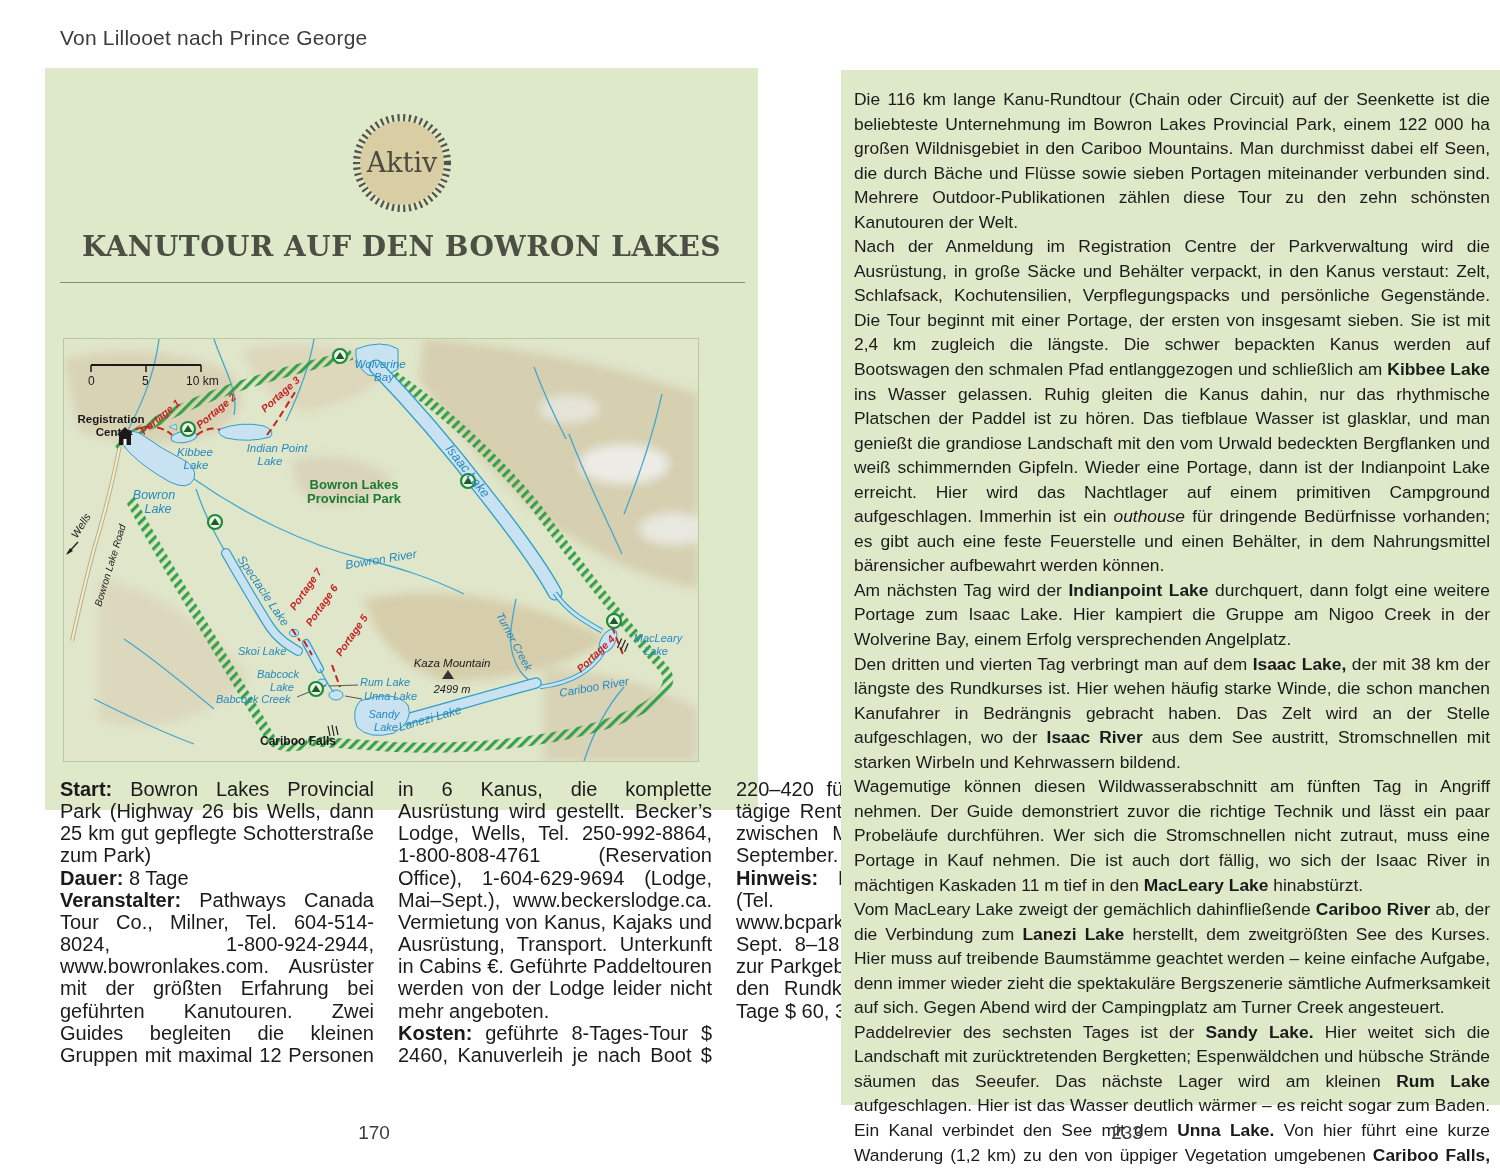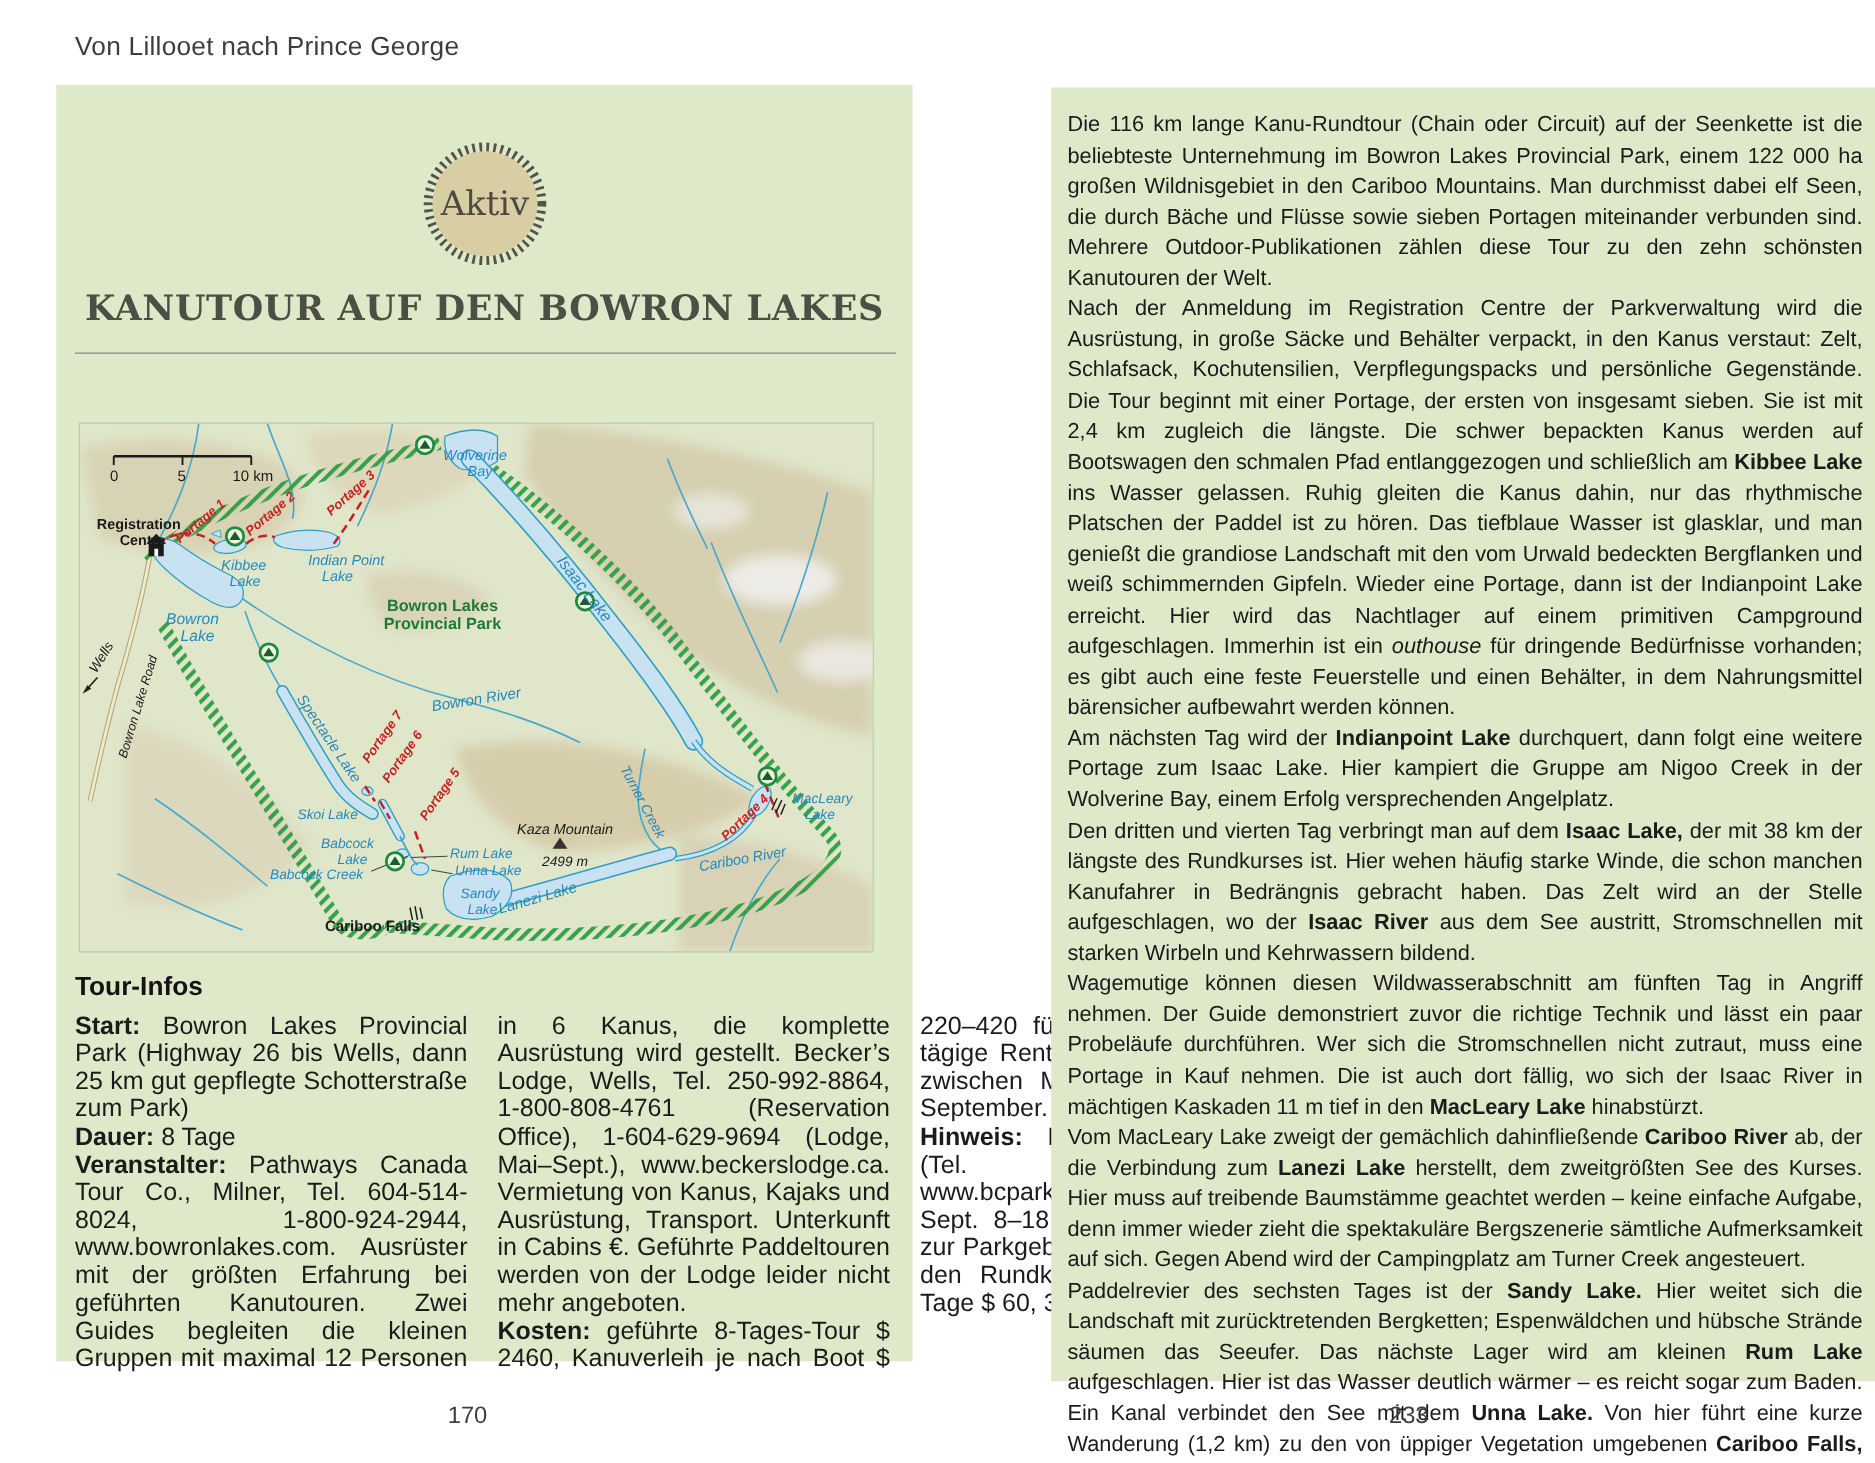--- a/index.html
+++ b/index.html
@@ -2,21 +2,21 @@
 <html><head>
 <meta charset="utf-8">
 <style>
   html,body{margin:0;padding:0;background:#fff;}
   .page{position:relative;width:1500px;height:1170px;background:#ffffff;overflow:hidden;
         font-family:"Liberation Sans",sans-serif;color:#1b1b1b;}
   .running-head{position:absolute;top:26px;font-size:21px;color:#3d3d3d;letter-spacing:.2px;}
   .rh-left{left:60px;}
   .rh-right{left:1060px;width:380px;text-align:right;}
   .panel{position:absolute;background:#dde9c8;}
-  .panel-left{left:45px;top:68px;width:685px;height:1021px;}
+  .panel-left{left:45px;top:68px;width:685px;height:742px;padding-left:28px;}
   .panel-right{left:797px;top:70px;width:665px;height:1035px;margin-left:44px;}
   
   .badge{position:absolute;left:0;top:40px;width:100%;display:flex;justify-content:center;}
   .badge svg{display:block;}
   .badge text{font-family:"DejaVu Serif",serif;font-size:27px;fill:#4a4a42;}
   
   .title{position:absolute;left:0;top:162px;width:100%;margin:0;text-align:center;
          font-family:"DejaVu Serif",serif;font-weight:bold;font-size:28px;color:#4b4f44;
          letter-spacing:.5px;}
   .rule{position:absolute;left:15px;right:13px;top:214px;border:none;border-top:1px solid #8a8a82;margin:0;}
@@ -260,21 +260,20 @@
           <text class="mlab blk-t" x="388" y="354" font-size="11" font-style="italic" text-anchor="middle">2499 m</text>
           <text class="mlab lake-t" font-size="12" transform="translate(336,392) rotate(-16)">Lanezi Lake</text>
           <text class="mlab lake-t" font-size="11.5" transform="translate(496,358) rotate(-10)">Cariboo River</text>
           <text class="mlab lake-t" x="594" y="303" font-size="11" text-anchor="middle">MacLeary</text>
           <text class="mlab lake-t" x="592" y="316" font-size="11" text-anchor="middle">Lake</text>
         </g>
       </svg>
     </div>
 
     <div class="tour">
-      <h2>Tour-Infos</h2>
       <div class="tour-body">
         <p><span class="b">Start: </span><span>Bowron Lakes Provincial Park (Highway 26 bis Wells, dann 25 km gut gepflegte Schotterstraße zum Park)</span></p>
         <p><span class="b">Dauer: </span><span>8 Tage</span></p>
         <p><span class="b">Veranstalter: </span><span>Pathways Canada Tour Co., Milner, Tel. 604-514-8024, 1-800-924-2944, www.bowronlakes.com. Ausrüster mit der größten Erfahrung bei geführten Kanutouren. Zwei Guides begleiten die kleinen Gruppen mit maximal 12 Personen in 6 Kanus, die komplette Ausrüstung wird gestellt. Becker’s Lodge, Wells, Tel. 250-992-8864, 1-800-808-4761 (Reservation Office), 1-604-629-9694 (Lodge, Mai–Sept.), www.beckerslodge.ca. Vermietung von Kanus, Kajaks und Ausrüstung, Transport. Unterkunft in Cabins €. Geführte Paddeltouren werden von der Lodge leider nicht mehr angeboten.</span></p>
         <p><span class="b">Kosten: </span><span>geführte 8-Tages-Tour $ 2460, Kanuverleih je nach Boot $ 220–420 für 8 Tage, 1/2- bis 3-tägige Rentals $ 50–200. Termine zwischen Mitte Juni und Anfang September.</span></p>
         <p><span class="b">Hinweis: </span><span>Bei der Parkbehörde (Tel. 778-373-6107, www.bcparks.ca, Mitte Mai–Ende Sept. 8–18 Uhr) muss zusätzlich zur Parkgebühr noch ein Permit für den Rundkurs gelöst werden (8 Tage $ 60, 3 Tage $ 30).</span></p>
       </div>
     </div>
   </section>
 

